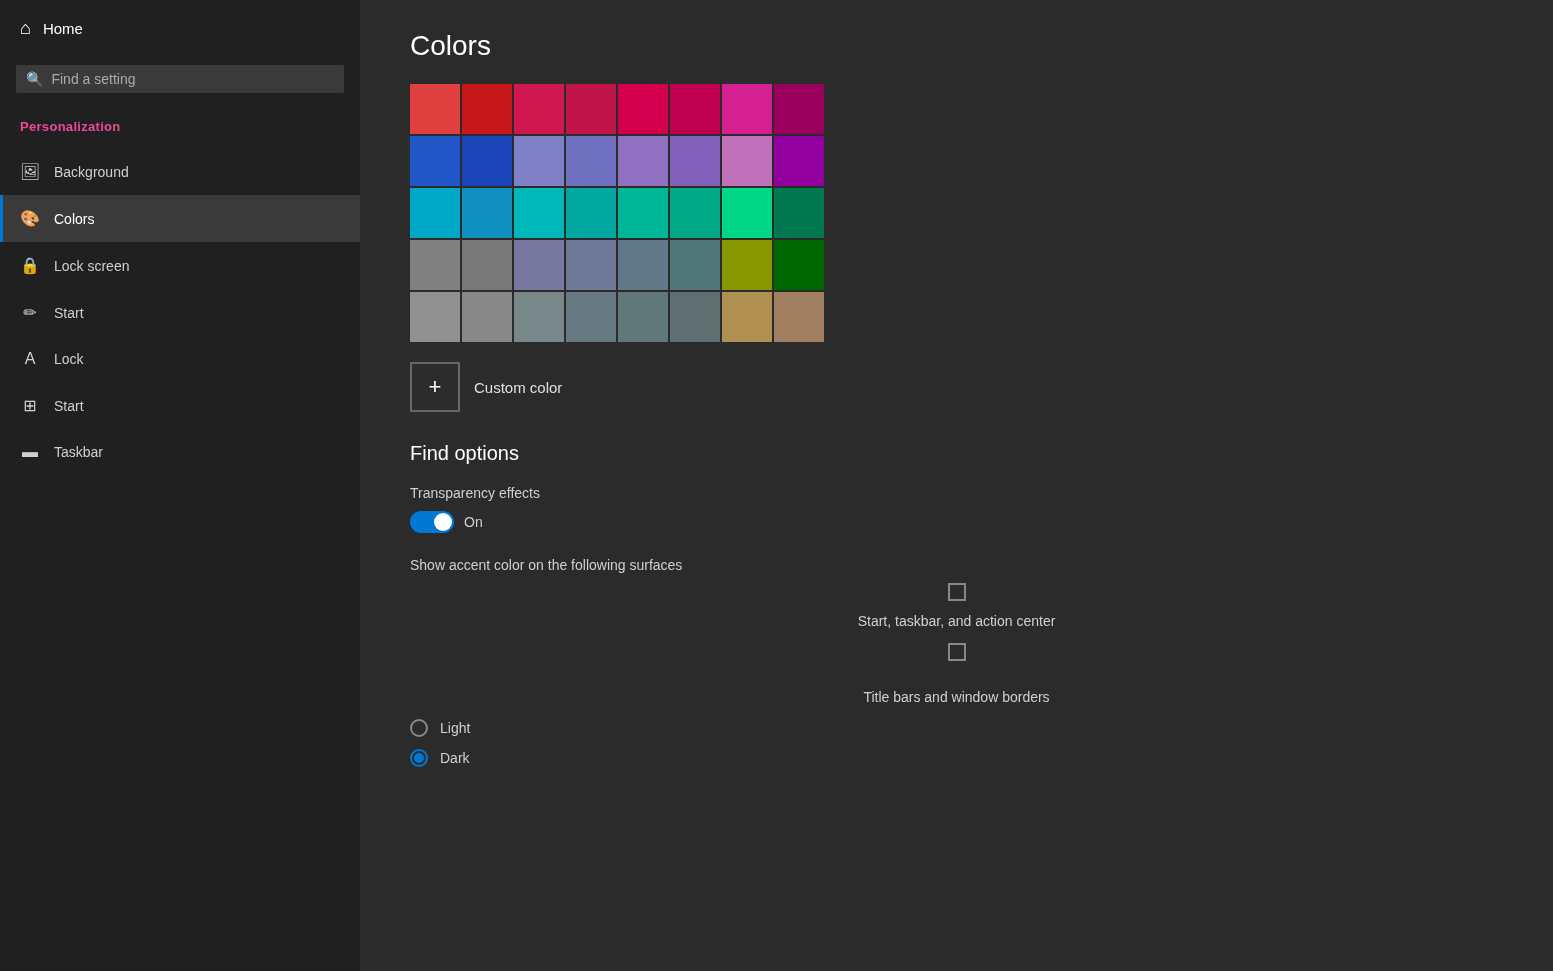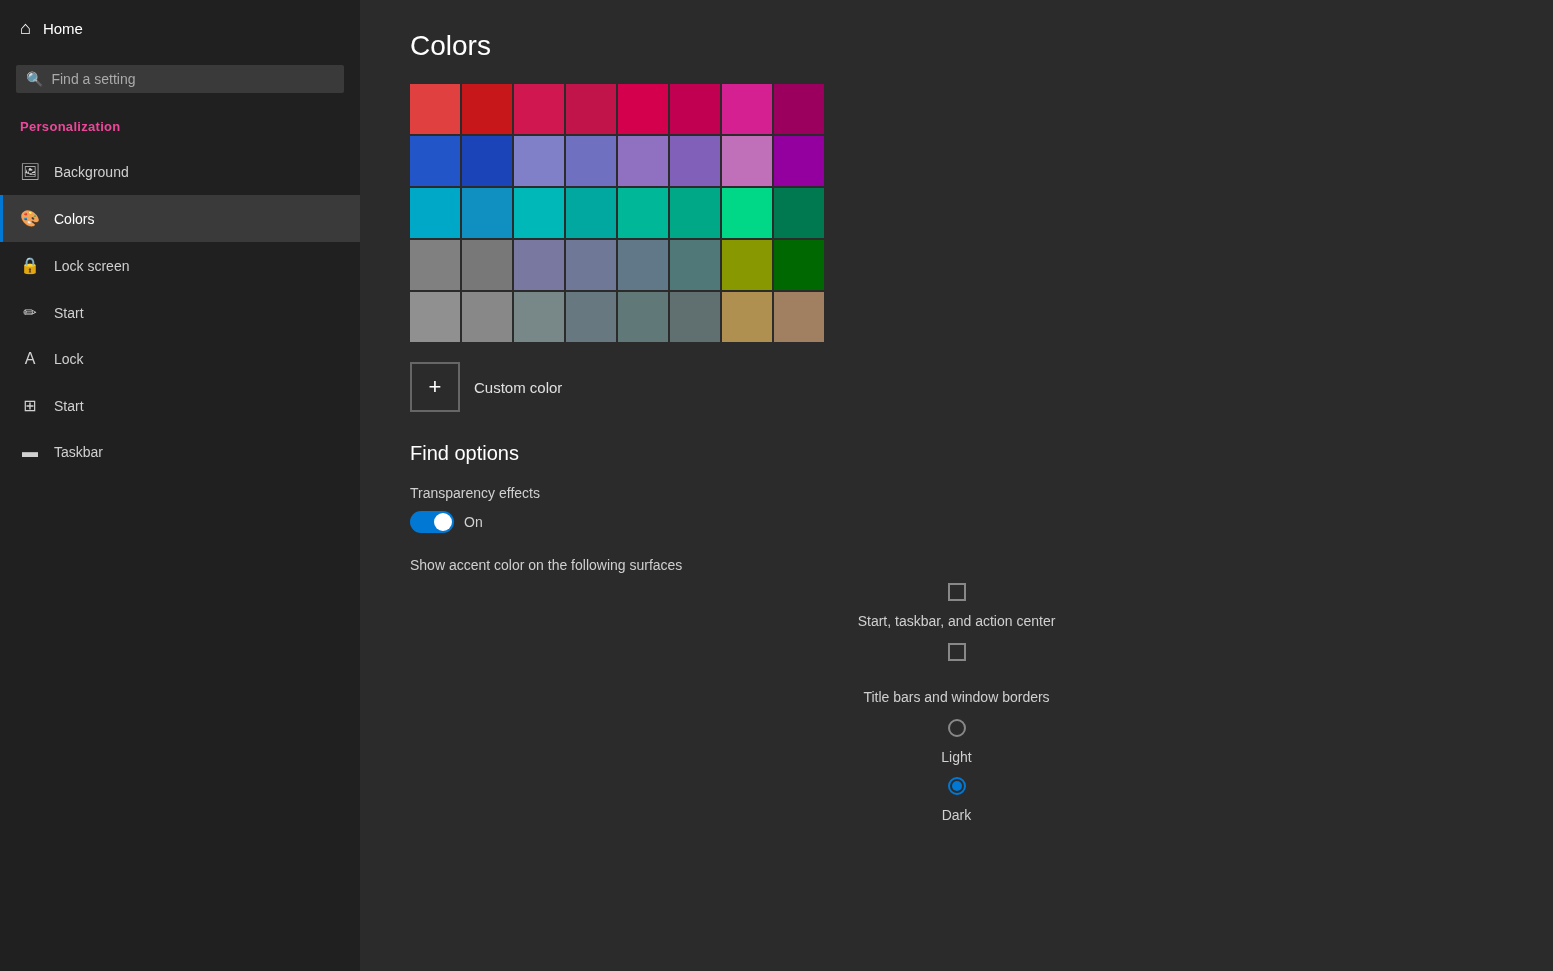--- a/index.html
+++ b/index.html
@@ -213,21 +213,20 @@
       font-size: 14px;
       color: #d0d0d0;
       margin-bottom: 14px;
     }
     .radio-row {
       display: flex;
       align-items: center;
       gap: 12px;
       margin-bottom: 12px;
       cursor: pointer;
-      flex-direction: column;
     }
     .radio {
       width: 18px;
       height: 18px;
       border-radius: 50%;
       border: 2px solid #888;
       background: transparent;
       flex-shrink: 0;
       display: flex;
       align-items: center;

